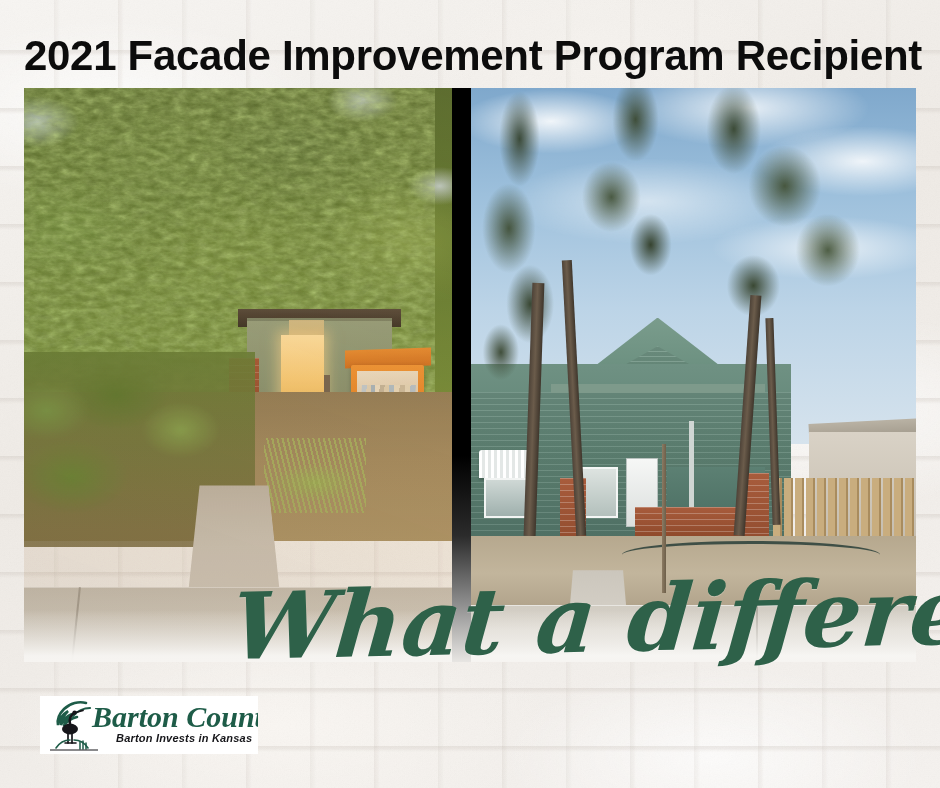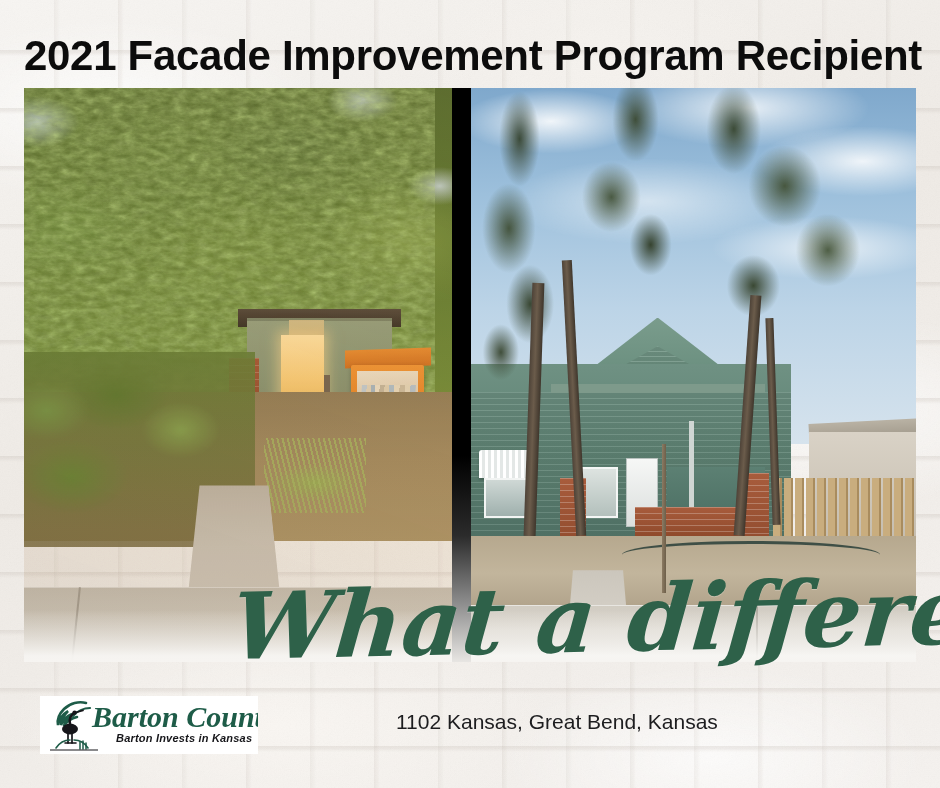--- a/index.html
+++ b/index.html
@@ -624,15 +624,14 @@
       <path d="M22 36v9M26 36v9" stroke="#16161a" stroke-width="1.7" stroke-linecap="round"></path>
       <path d="M19 45h7M23 45h7" stroke="#16161a" stroke-width="1.6" stroke-linecap="round"></path>
       <path d="M10 50c4-6 9-8 14-8M42 50c-4-6-9-8-14-8" fill="none" stroke="#1e5c48" stroke-width="1.6" stroke-linecap="round"></path>
       <path d="M34 44v7M37 43v8M40 45v6" stroke="#1e5c48" stroke-width="1.5" stroke-linecap="round"></path>
       <path d="M4 52h48" stroke="#16161a" stroke-width="1.2"></path>
     </svg>
     <div class="logo-name">Barton County</div>
     <div class="logo-tag">Barton Invests in Kansas</div>
   </div>
 
-  <div class="address">1102 Kansas, Great Bend, Kansas</div>
 
 </div>
 
 </body></html>

